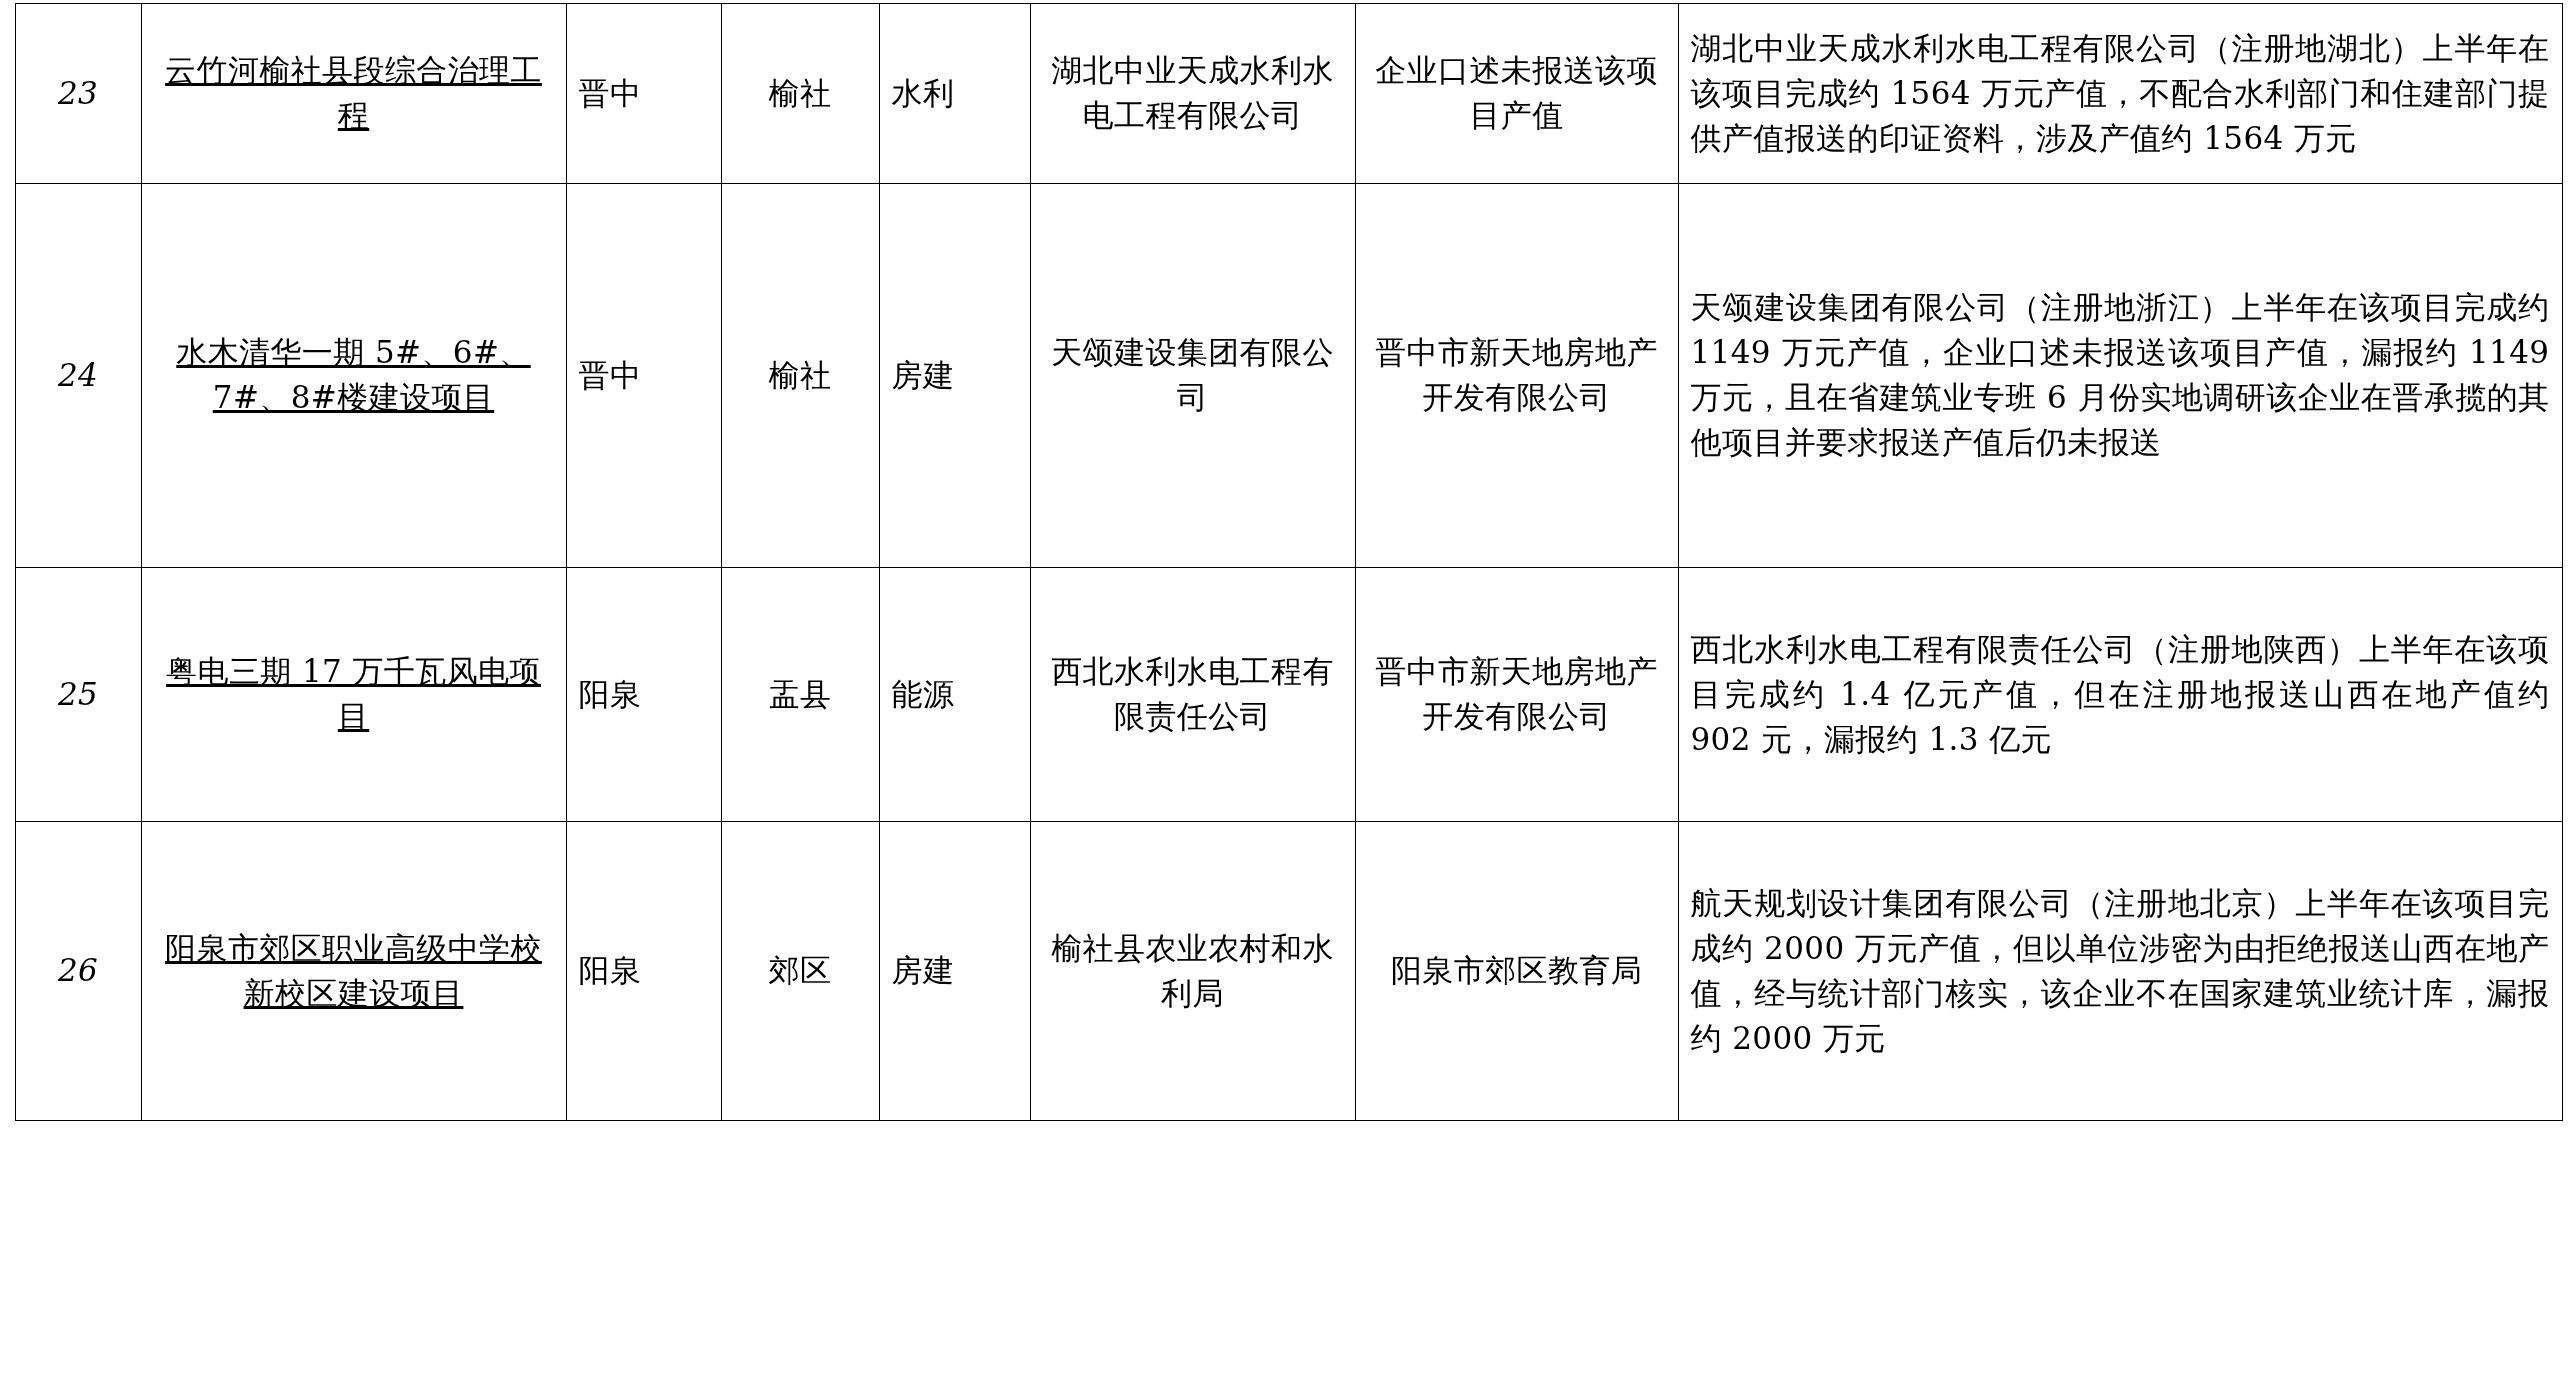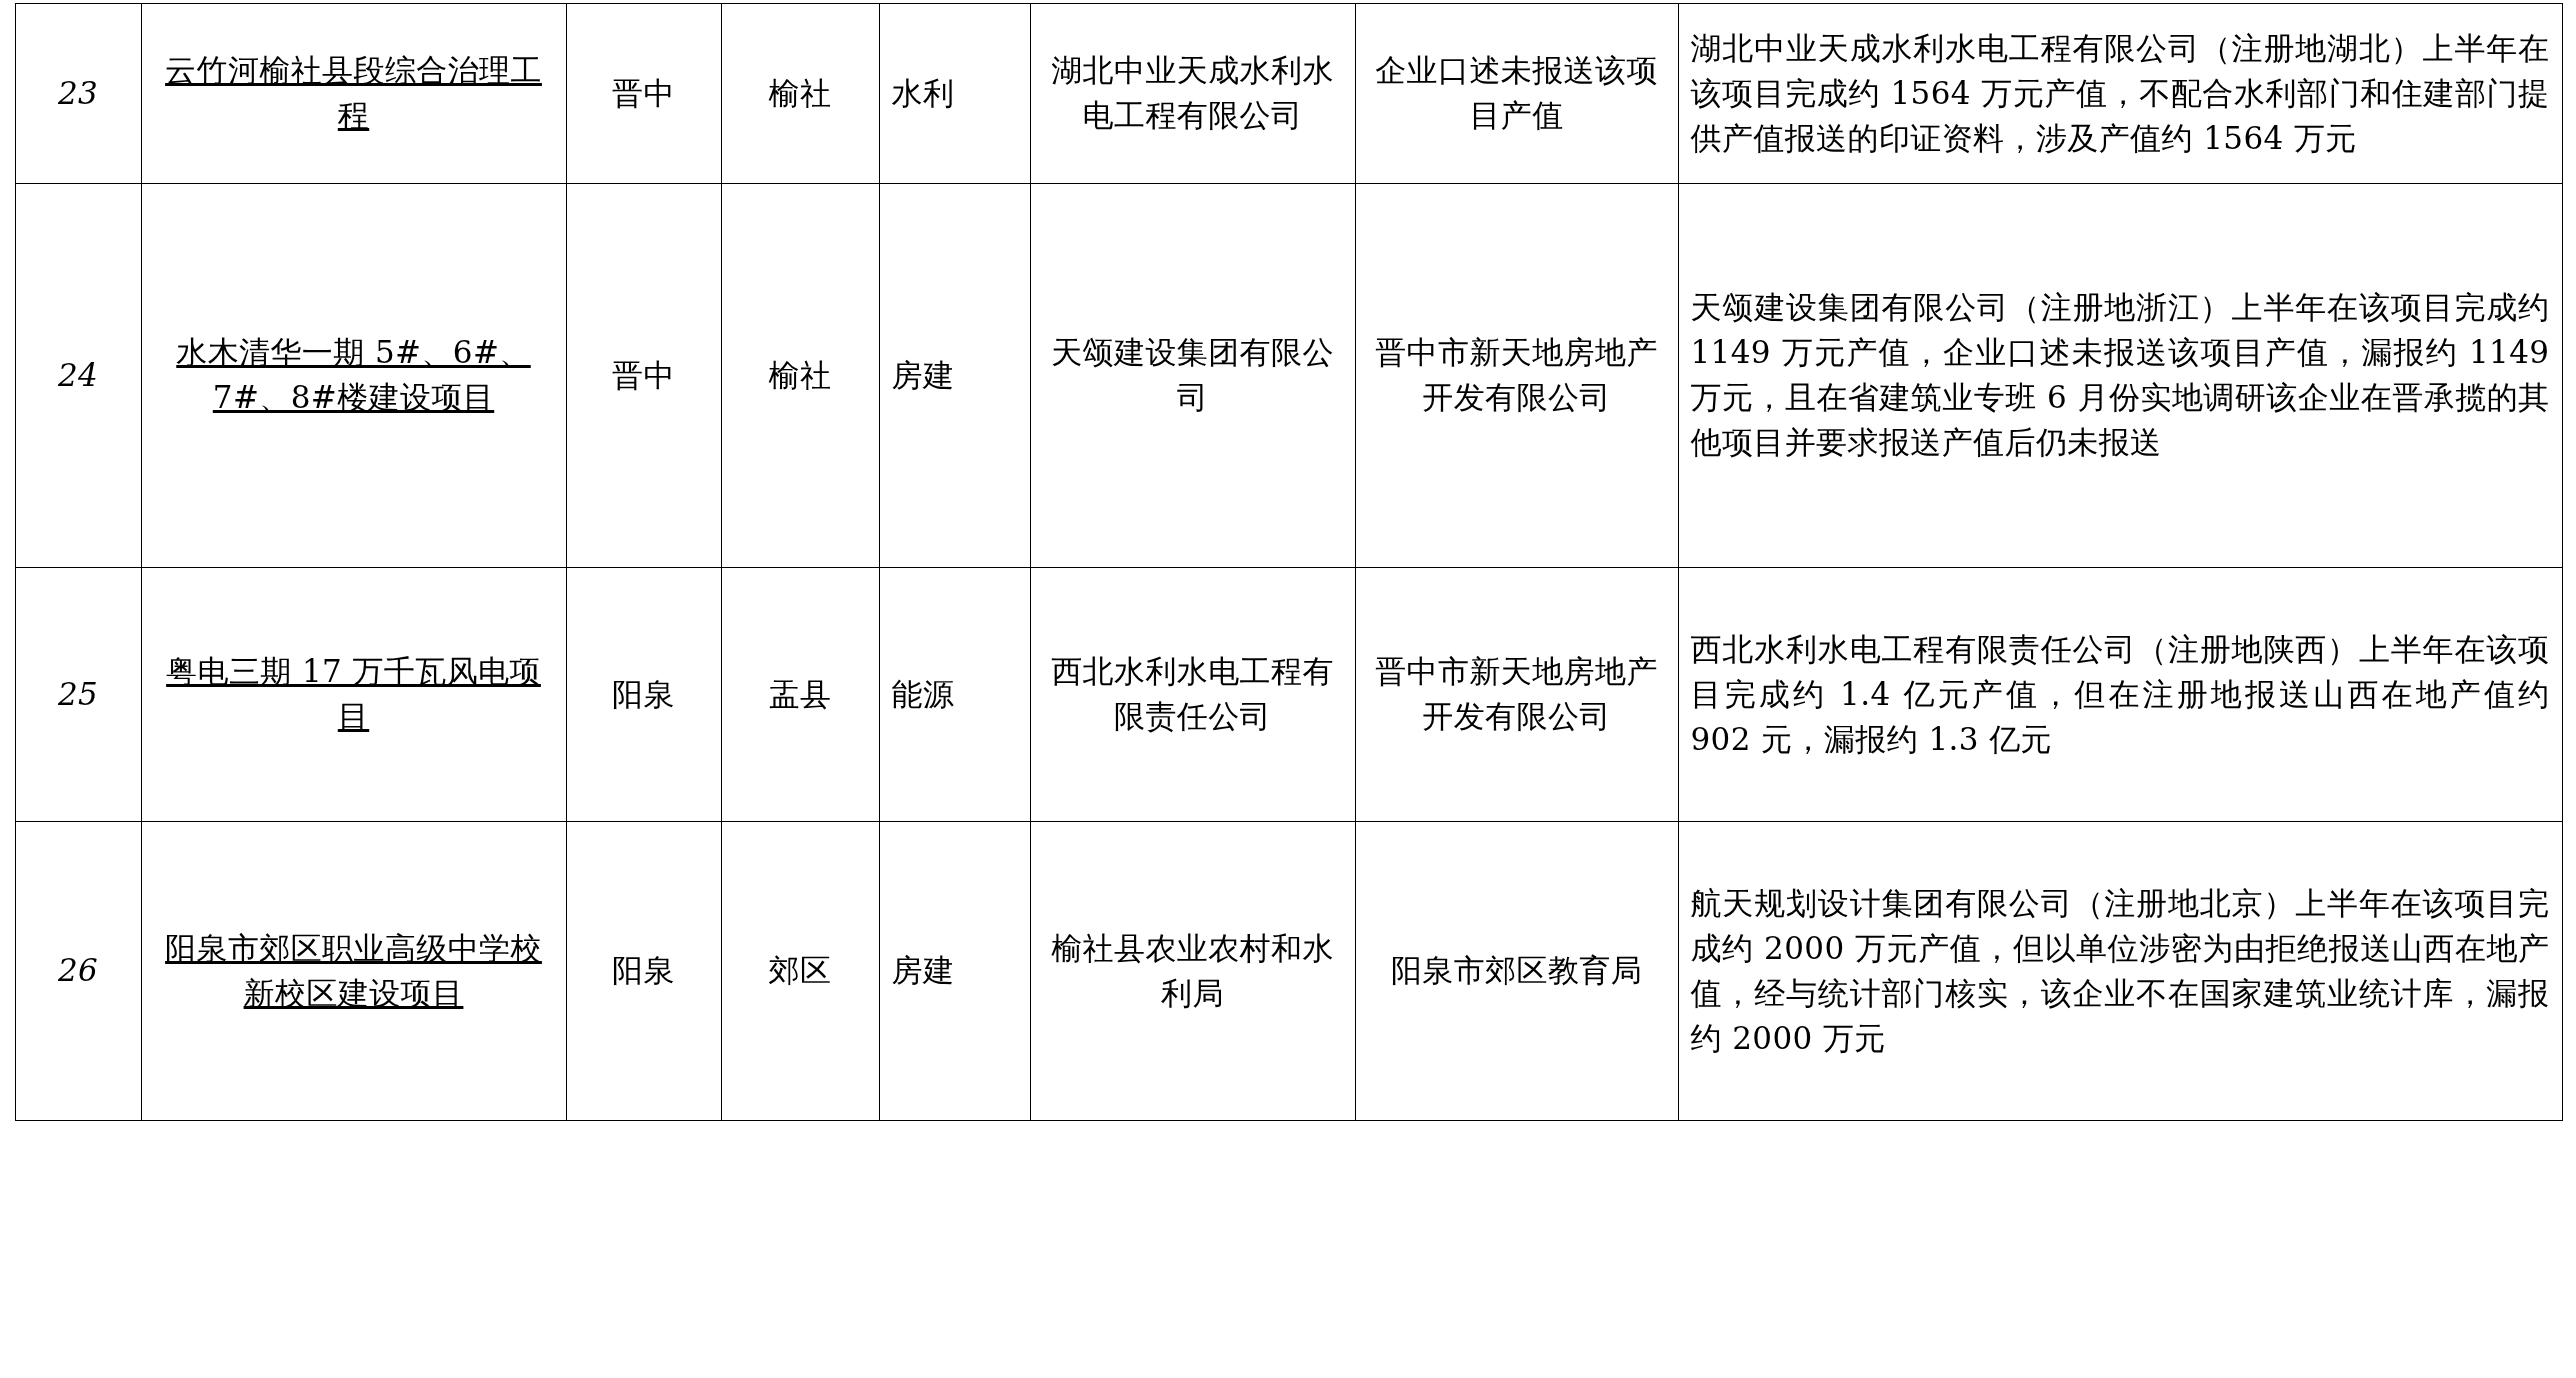--- a/index.html
+++ b/index.html
@@ -41,21 +41,21 @@
   col.c-name    { width: 425px; }
   col.c-city    { width: 155px; }
   col.c-county  { width: 158px; }
   col.c-type    { width: 151px; }
   col.c-company { width: 325px; }
   col.c-unit    { width: 323px; }
   col.c-desc    { width: 884px; }
 
   td.no      { text-align: center; font-style: italic; }
   td.name    { text-align: center; text-decoration: underline; }
-  td.city    { text-align: center; }
+  td.city    { }
   td.county  { text-align: center; }
   td.type    { text-align: left; }
   td.company { text-align: center; margin-left: 46px; }
   td.unit    { text-align: center; }
   td.desc    { text-align: justify; text-align-last: left; padding: 8.5px 13.6px; }
 
   .row-23 td { height: 162px; }
   .row-24 td { height: 366px; }
   .row-25 td { height: 236px; }
   .row-26 td { height: 281px; }

